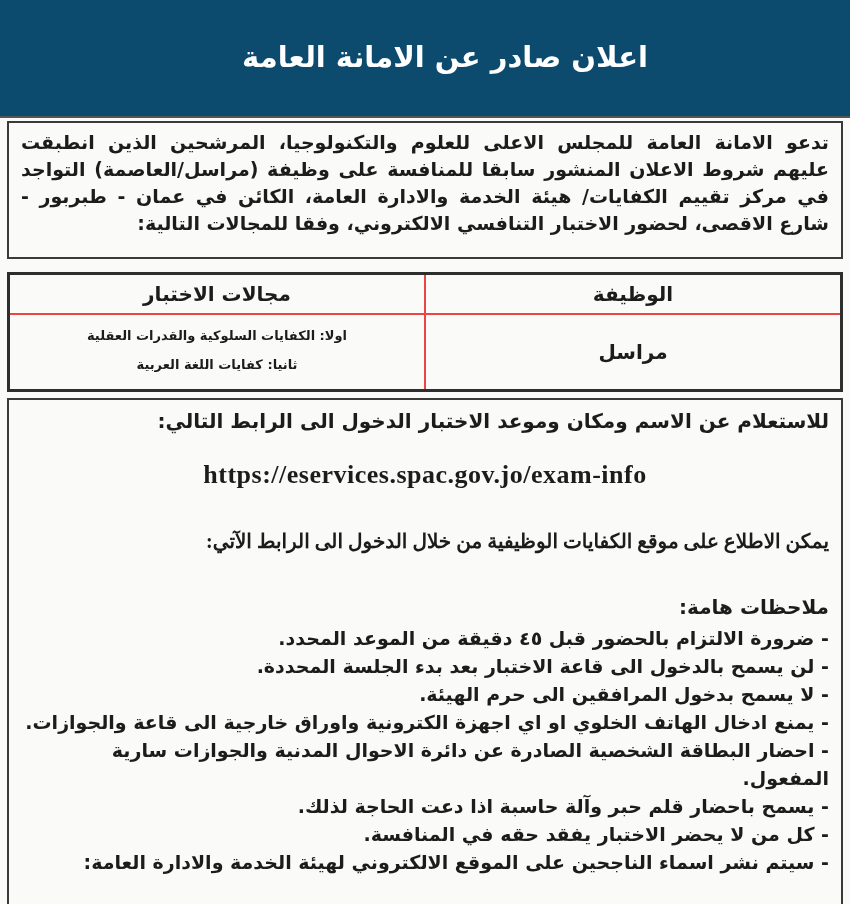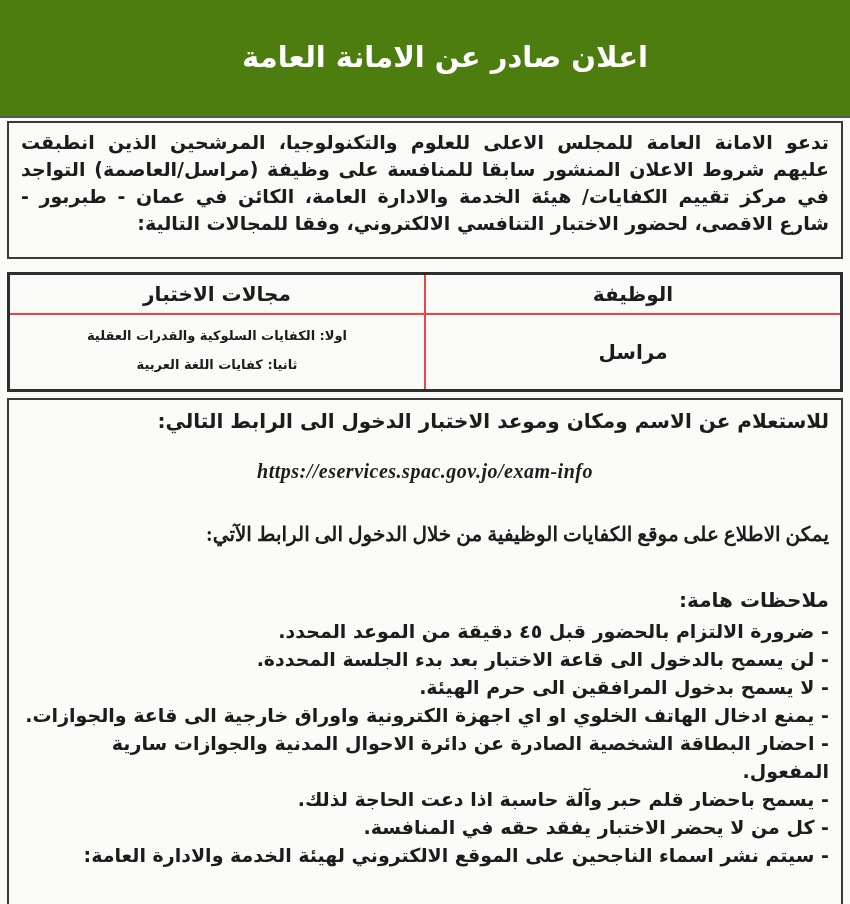--- a/index.html
+++ b/index.html
@@ -64,40 +64,39 @@
     min-height:528px;
     padding:6px 12px 0 12px;
   }
   .rtl-line{
     direction:rtl;text-align:right;
     font-weight:bold;font-size:20px;line-height:30px;margin:0;
   }
   .url{
     text-align:center;
     font-family:"Liberation Serif","DejaVu Serif",serif;
-    font-weight:bold;font-size:20px;letter-spacing:.5px;
+    font-weight:bold;font-size:26px;letter-spacing:.5px;
     margin:0;
-    font-style:italic;
   }
   .url-1{margin-top:24px;}
   .label-2{margin-top:36px;font-family:Liberation Serif, serif;}
   .url-2{margin-top:22px;}
   .notes-heading{margin-top:36px;}
   .notes-list{margin-top:2px;}
   .note-line{
     direction:rtl;text-align:right;
     font-weight:bold;font-size:19px;line-height:28px;
   }
 </style>
 </head>
 <body>
 
 <div class="doc">
 
-  <header class="header" style="background:#4d7c0f;padding-left:40px;">
+  <header class="header" style="background:#0c4a6e;padding-left:40px;">
     <div class="l1">اعلان صادر عن الامانة العامة</div>
   </header>
 
   <section class="box intro-box">
     <p>تدعو الامانة العامة للمجلس الاعلى للعلوم والتكنولوجيا، المرشحين الذين انطبقت عليهم شروط الاعلان المنشور سابقا للمنافسة على وظيفة (مراسل/العاصمة) التواجد في مركز تقييم الكفايات/ هيئة الخدمة والادارة العامة، الكائن في عمان - طبربور - شارع الاقصى، لحضور الاختبار التنافسي الالكتروني، وفقا للمجالات التالية:</p>
   </section>
 
   <table class="jobs">
     <thead>
       <tr>

